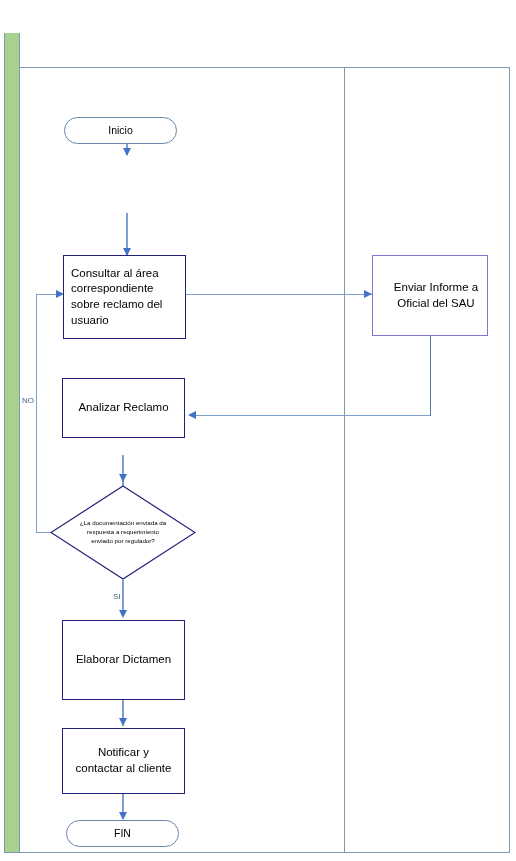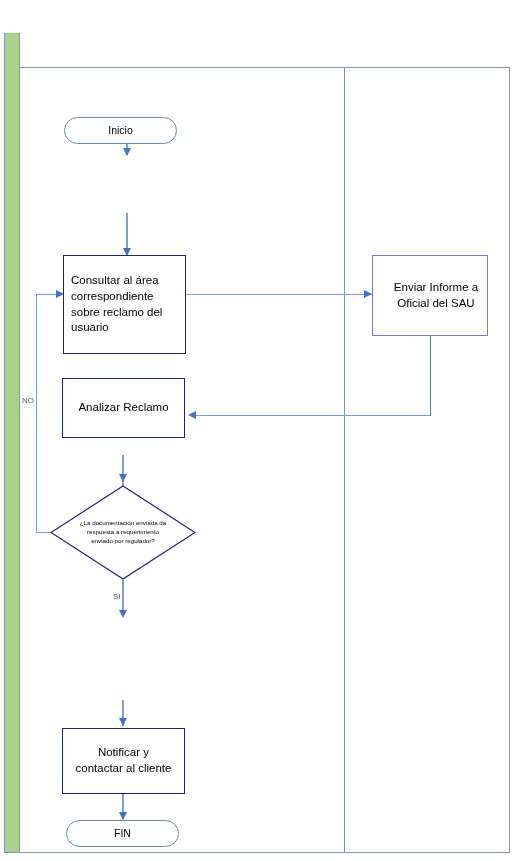--- a/index.html
+++ b/index.html
@@ -205,21 +205,21 @@
   <div class="arrow down" style="left:118.5px; top:718px;"></div>
 
   <div class="conn v" style="left:122.3px; top:794px; height:25px;"></div>
   <div class="arrow down" style="left:118.5px; top:812px;"></div>
 
   <div class="shape terminal" style="left:64px; top:105px; width:113px; height:27px;margin-top:12px;">
     <span>Inicio</span>
   </div>
 
 
-  <div class="shape process-dark align-left" style="left:63px; top:255px; width:123px; height:99px;">
+  <div class="shape process-dark align-left" style="left:63px; top:255px; width:123px; height:84px;">
     <span style="white-space:pre-line;">Consultar al área
 correspondiente
 sobre reclamo del
 usuario</span>
   </div>
 
   <div class="shape process-light" style="left:372px; top:255px; width:116px; height:81px;padding-left:12px;">
     <span style="white-space:pre-line;">Enviar Informe a
 Oficial del SAU</span>
   </div>
@@ -230,20 +230,23 @@
 
   <div class="decision" style="left:50px; top:485px; width:146px; height:95px;">
     <svg width="146" height="95" viewBox="0 0 146 95">
       <polygon points="73,1 145,47.5 73,94 1,47.5" fill="#ffffff" stroke="#20217a" stroke-width="1.2"></polygon>
     </svg>
     <span class="dec-text" style="white-space:pre-line;">¿La documentación enviada da
 respuesta a requerimiento
 enviado por regulador?</span>
   </div>
 
+  <div class="shape process-dark" style="left:62px; top:620px; width:123px; height:80px;">
+    <span>Elaborar Dictamen</span>
+  </div>
 
   <div class="shape process-dark" style="left:62px; top:728px; width:123px; height:66px;">
     <span style="white-space:pre-line;">Notificar y
 contactar al cliente</span>
   </div>
 
   <div class="shape terminal" style="left:66px; top:820px; width:113px; height:27px;">
     <span>FIN</span>
   </div>
 

